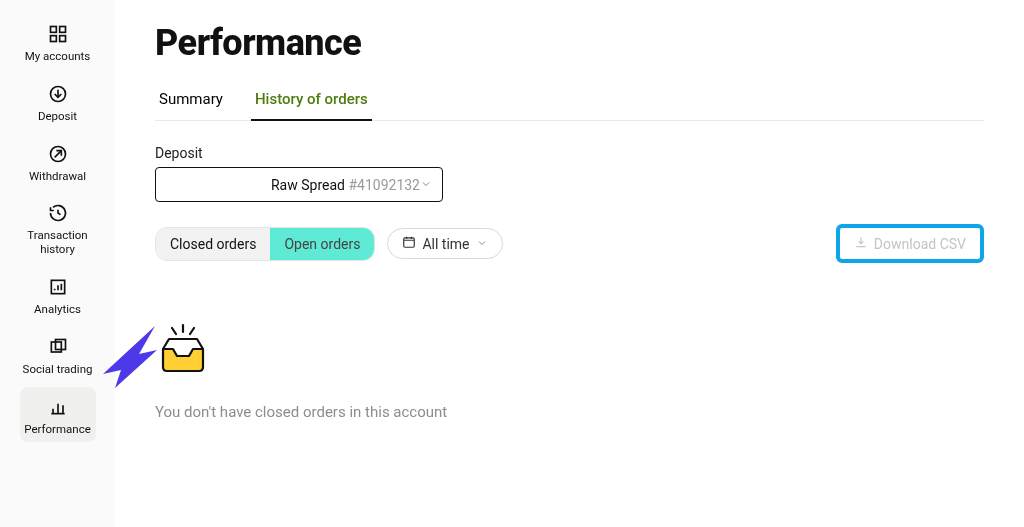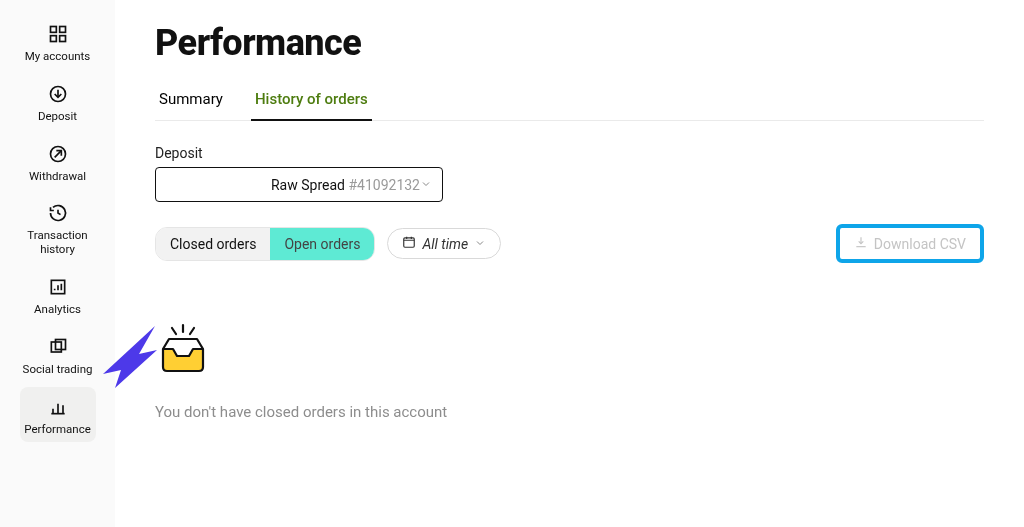--- a/index.html
+++ b/index.html
@@ -131,21 +131,20 @@
     display: inline-flex;
     align-items: center;
     gap: 6px;
     border: 1px solid #d9d9d9;
     border-radius: 18px;
     padding: 6px 14px;
     font-size: 14px;
     cursor: pointer;
     color: #333;
     background: #fff;
-    font-style: italic;
   }
   .spacer { flex: 1; }
   .download {
     display: inline-flex;
     align-items: center;
     gap: 6px;
     border: 4px solid #0ea5e9;
     border-radius: 6px;
     padding: 7px 14px;
     font-size: 14px;

